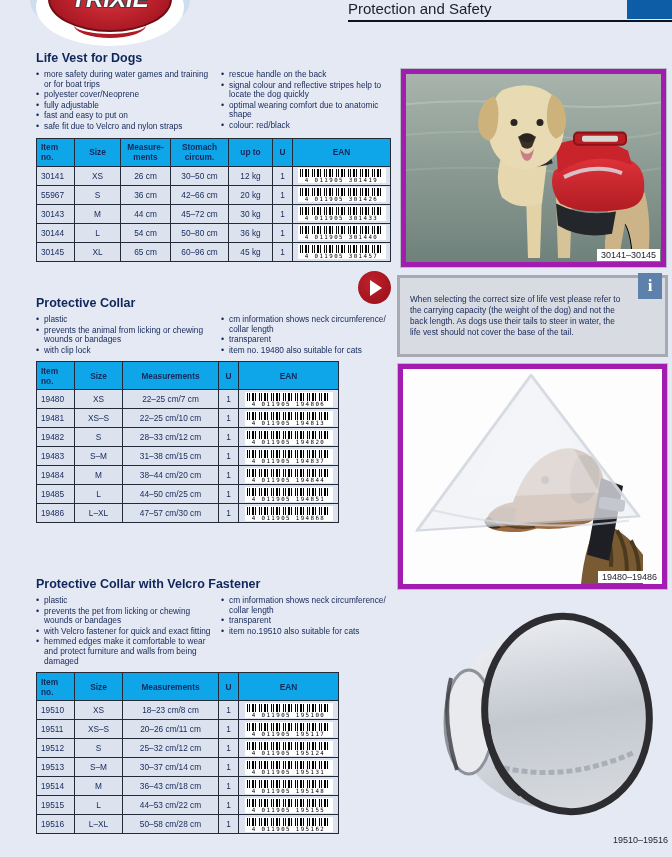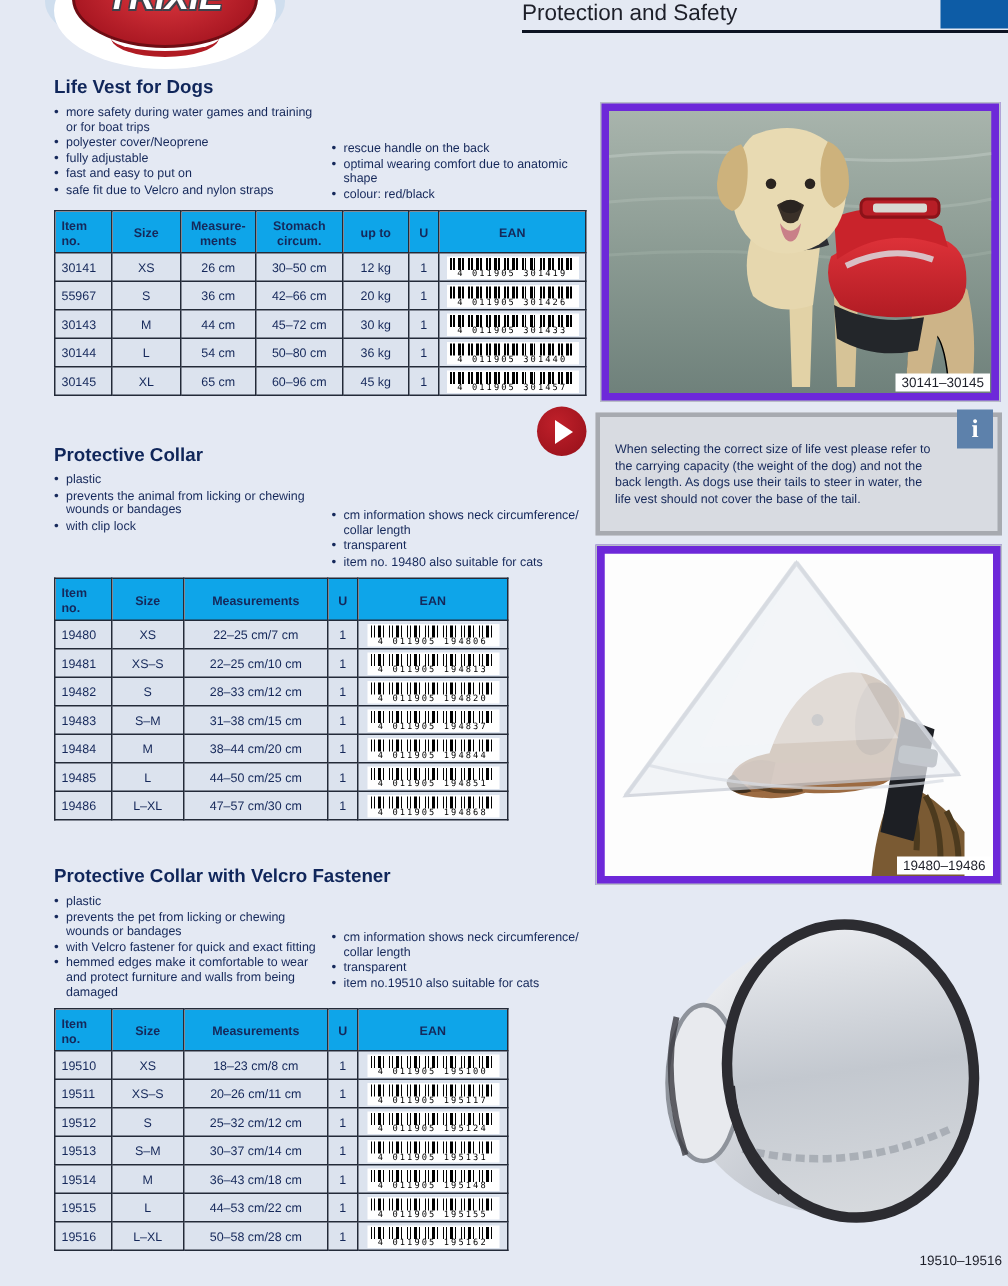--- a/index.html
+++ b/index.html
@@ -22,41 +22,41 @@
 
   .page-title { position:absolute; left:348px; top:0px; font-size:15px; color:#1d1f29; }
   .title-rule { position:absolute; left:348px; top:20px; width:324px; height:2px; background:#0c1322; }
   .corner-tab { position:absolute; left:627px; top:0; width:45px; height:19px; background:#0d5ca6; }
 
   
   .section { position:absolute; left:36px; width:356px; }
   #sec1 { top:51px; } #sec2 { top:296px; } #sec3 { top:577px; }
   .sec-heading { font-size:12.5px; font-weight:bold; color:#10265a; margin-bottom:5px; }
   .cols { display:flex; gap:6px; }
-  .col-l { width:179px; } .col-r { width:168px;margin-top:24px; }
+  .col-l { width:179px; } .col-r { width:168px; }
   ul.bullets { list-style:none; }
   ul.bullets li { position:relative; padding-left:8px; font-size:8.3px; line-height:1.16;
     color:#15285a; margin-bottom:1px; }
   ul.bullets li::before { content:"•"; position:absolute; left:0; top:-1px; font-size:9px; color:#15285a; }
 
   
   table.ptable { border-collapse:collapse; table-layout:fixed; margin-top:5px; }
   .ptable th, .ptable td { border:1px solid #232a38; color:#15285a; text-align:center;
     white-space:pre-line; overflow:hidden; }
   .ptable th { background:#0ea5e9; font-weight:bold; font-size:8.3px; height:28px; padding:1px 2px; }
   .ptable td { background:#dce3ee; font-size:8.3px; height:19px; padding:1px 2px; }
   .ptable th:first-child, .ptable td:first-child { text-align:left; padding-left:4px; }
   .bc-wrap { background:#fff; width:88px; margin:0 auto; padding:1px 2px 0 2px; }
   .bc-bars { height:8px;
     background:repeating-linear-gradient(90deg,#000 0 1px,#fff 1px 2px,#000 2px 3px,#fff 3px 5px,#000 5px 7px,#fff 7px 8px,#000 8px 9px,#fff 9px 12px); }
   .bc-num { font-family:"DejaVu Sans Mono", monospace; font-size:5.8px; letter-spacing:1.4px;
     color:#000; text-align:center; line-height:1.1; }
 
   
-  .photo { position:absolute; background:#6d28d9; border:1px solid #b8bdc7; padding:5px; }
+  .photo { position:absolute; background:#a21caf; border:1px solid #b8bdc7; padding:5px; }
   #photo1 { left:400px; top:68px; width:267px; height:200px; }
   #photo2 { left:397px; top:363px; width:271px; height:227px; }
   .photo svg { display:block; width:100%; height:100%; }
   .photo-caption { position:absolute; right:6px; bottom:6px; background:#fff; color:#1d1f29;
     font-size:9px; padding:1px 4px; }
   #fig3 { position:absolute; left:425px; top:598px; width:243px; height:258px;text-align:right; }
   #fig3 svg { display:block; width:243px; height:235px; }
   .fig3-caption { margin-top:2px; margin-left:63px; font-size:9px; color:#1d1f29; }
 
   
@@ -97,20 +97,21 @@
     <div class="cols">
       <ul class="bullets col-l">
           <li>more safety during water games and training or for boat trips</li>
           <li>polyester cover/Neoprene</li>
           <li>fully adjustable</li>
           <li>fast and easy to put on</li>
           <li>safe fit due to Velcro and nylon straps</li>
         </ul>
       <ul class="bullets col-r">
           <li>rescue handle on the back</li>
+          <li>signal colour and reflective stripes help to locate the dog quickly</li>
           <li>optimal wearing comfort due to anatomic shape</li>
           <li>colour: red/black</li>
         </ul>
     </div>
     <table class="ptable">
         <colgroup>
           <col style="width: 38px;">
           <col style="width: 46px;">
           <col style="width: 50px;">
           <col style="width: 58px;">

